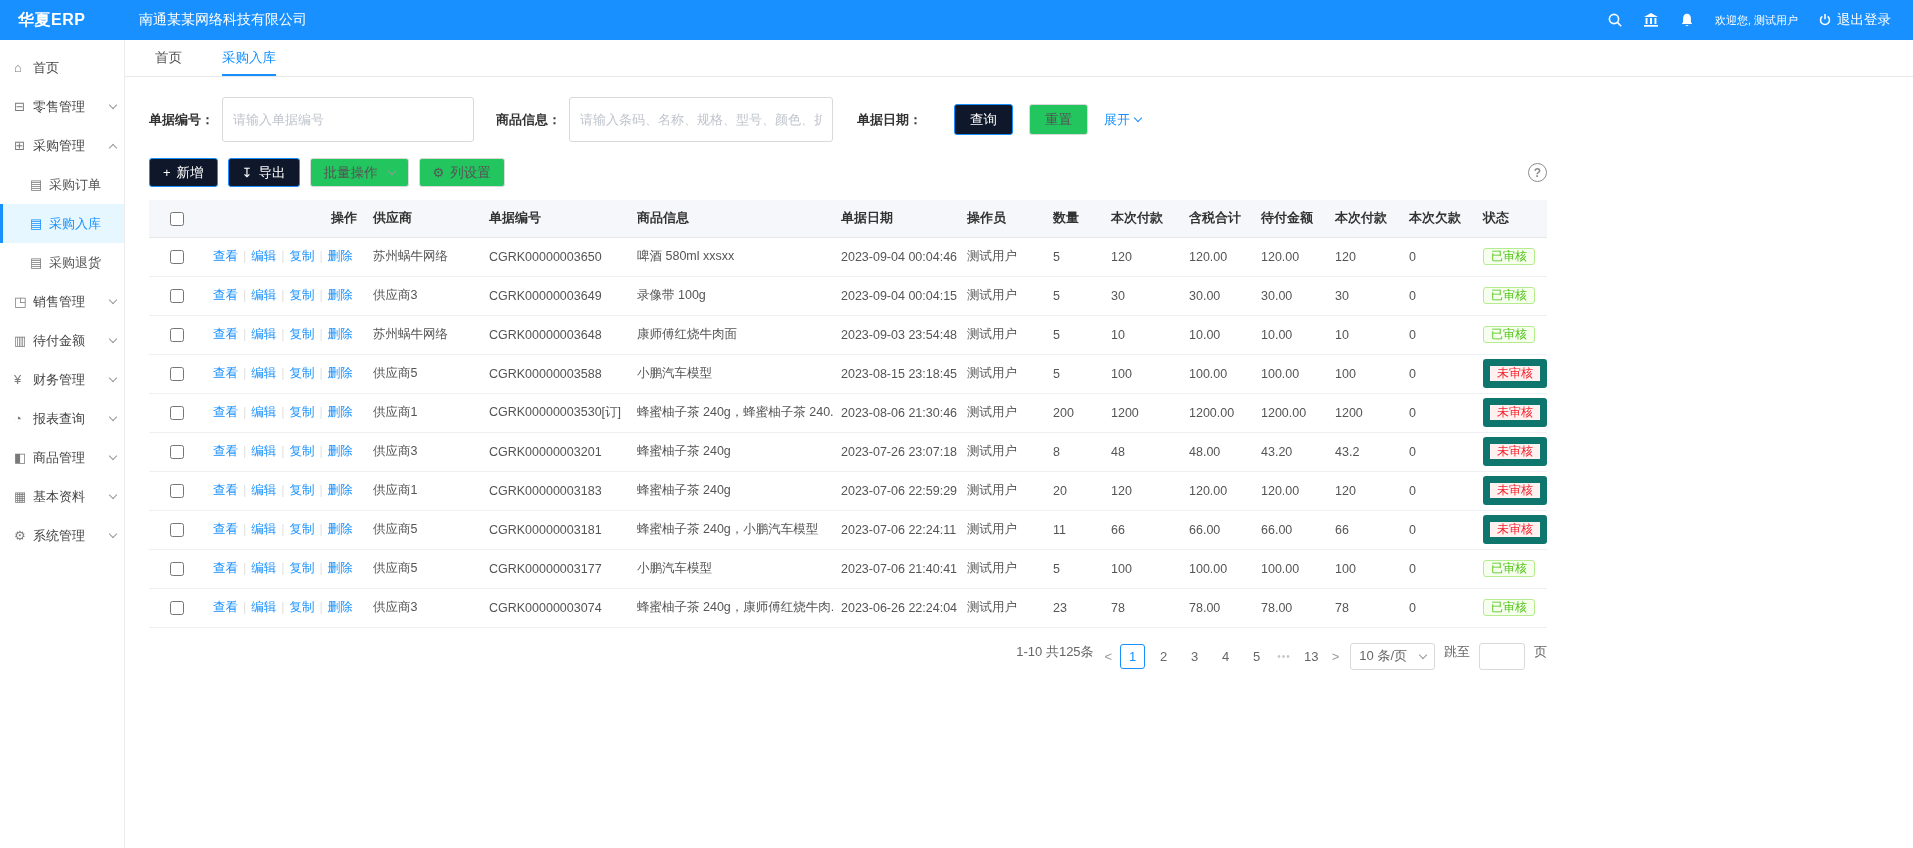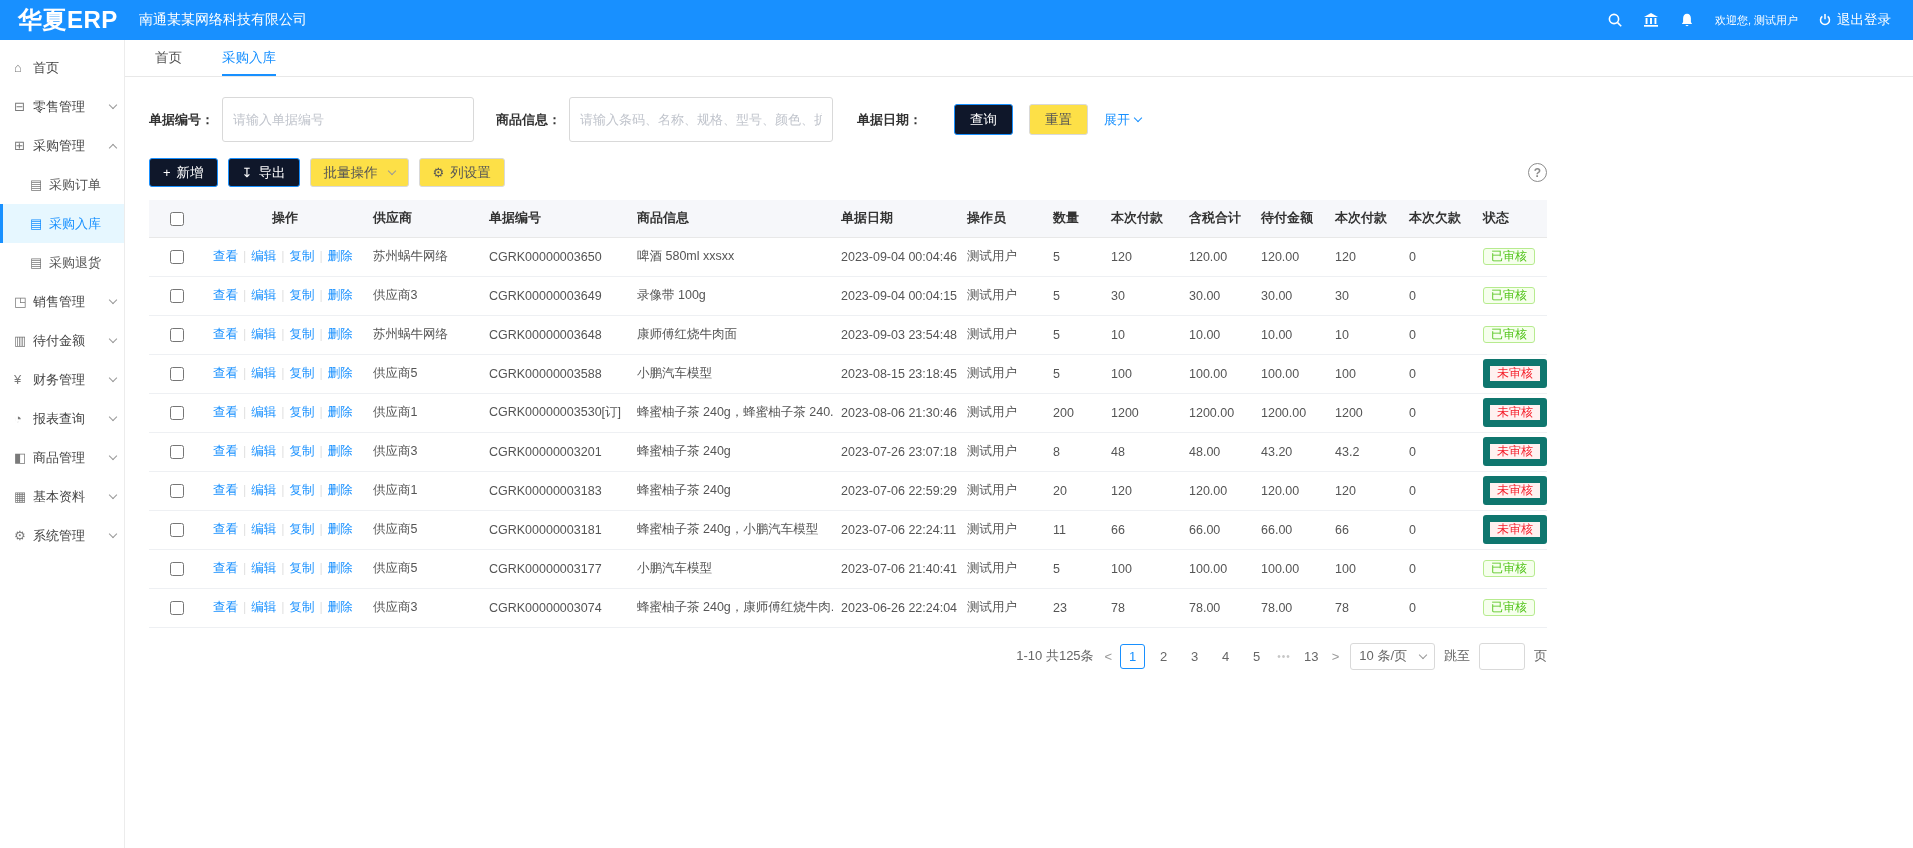--- a/index.html
+++ b/index.html
@@ -3,21 +3,21 @@
 <meta charset="utf-8">
 <style>
   * { box-sizing: border-box; margin: 0; padding: 0; }
   html,body { width: 1913px; height: 848px; overflow: hidden; }
   body {
     font-family: "Liberation Sans", "DejaVu Sans", sans-serif;
     font-size: 13px; color: #333; background: #fff;
   }
   
   .topbar { height: 40px; background: #1890ff; display: flex; align-items: center; color: #fff; }
-  .logo { width: 125px; padding-left: 18px; font-size: 24px; font-weight: bold; letter-spacing: .5px; }
+  .logo { width: 125px; padding-left: 18px; font-size: 16px; font-weight: bold; letter-spacing: .5px; }
   .company { font-size: 14px; margin-left: 14px; }
   .topbar-right { margin-left: auto; display: flex; align-items: center; gap: 20px; padding-right: 22px; }
   .tb-icon { display: inline-flex; align-items: center; cursor: pointer; }
   .tb-text { font-size: 11px; }
   .logout { display: inline-flex; align-items: center; gap: 5px; cursor: pointer; font-size: 13.5px; }
   
   .layout { display: flex; height: 808px; }
   .sidebar { width: 125px; border-right: 1px solid #ececec; padding-top: 8px; flex: none; background:#fff; }
   .sb-item, .sb-sub { height: 39px; display: flex; align-items: center; cursor: pointer; color: #444; }
   .sb-item { padding: 0 8px 0 14px; }
@@ -41,49 +41,49 @@
   .flabel { font-weight: bold; color: #333; margin-right: 8px; white-space: nowrap; }
   .g2 { margin-left: 22px; } .g3 { margin-left: 24px; }
   .finput { height: 45px; border: 1px solid #d9d9d9; border-radius: 3px; padding: 0 10px; font-size: 13px;
             color: #333; outline: none; font-family: inherit; }
   .finput::placeholder, .dinput::placeholder { color: #c0c4cc; }
   .w1 { width: 252px; } .w2 { width: 264px; }
   .daterange { width: 260px; height: 31px; border: 1px solid #d9d9d9; border-radius: 3px;
                display: flex; align-items: center; padding: 0 8px; }
   .dinput { border: none; outline: none; width: 100px; font-size: 13px; text-align: center; font-family: inherit; }
   .tilde { color: #c0c4cc; padding: 0 6px; }
-  .btn { height: 31px; padding: 0 15px; border-radius: 3px; border: 1px solid #d9d9d9; background: #fde047;
+  .btn { height: 31px; padding: 0 15px; border-radius: 3px; border: 1px solid #d9d9d9; background: #22c55e;
          color: #555; font-size: 13.5px; cursor: pointer; display: inline-flex; align-items: center; gap: 6px;
          font-family: inherit; white-space: nowrap; }
   .btn.primary { background: #0f172a; border-color: #1890ff; color: #fff; }
   .btn-search { margin-left: 24px; } .btn-reset { margin-left: 16px; }
   .expand { margin-left: 16px; color: #1890ff; cursor: pointer; display: inline-flex; align-items: center; white-space: nowrap; }
   
   .toolbar { margin-top: 16px; display: flex; align-items: center; gap: 10px; width: 1398px; }
   .btn.sm { height: 29px; padding: 0 13px; }
   .bicon { font-size: 13px; line-height: 1; }
   .help-circle { margin-left: auto; width: 19px; height: 19px; border-radius: 50%; border: 1.5px solid #8c8c8c;
                  color: #8c8c8c; font-size: 12px; display: flex; align-items: center; justify-content: center;
                  cursor: pointer; font-weight: bold; }
   
   table { margin-top: 13px; width: 1398px; border-collapse: collapse; table-layout: fixed; }
   thead th { background: #f6f7fa; height: 37px; font-weight: bold; font-size: 13px; color: #333;
              text-align: left; padding: 0 8px; border-bottom: 1px solid #e8e8e8; white-space: nowrap; overflow: hidden; }
-  thead th.col-op { text-align: center; }
+  thead th.col-op { text-align: right; }
   tbody td { height: 39px; border-bottom: 1px solid #eef0f3; font-size: 12.5px; color: #555;
              padding: 0 8px; white-space: nowrap; overflow: hidden; text-overflow: clip; }
   .col-check { text-align: center !important; }
   input[type=checkbox] { width: 14px; height: 14px; accent-color: #1890ff; cursor: pointer; vertical-align: middle; }
   .action-link { color: #1890ff; cursor: pointer; text-decoration: none; }
   .sep { color: #e2e2e2; margin: 0 5px; }
   .badge { display: inline-block; padding: 0 7px; border-radius: 3px; font-size: 12px; line-height: 1.3; }
   .badge.approved   { color: #52c41a; border: 1px solid #b7eb8f; background: #f6ffed; }
   .badge.unapproved { color: #f5222d; border: 7px solid #0f766e; background: #fff1f0; font-family: Liberation Serif, serif; }
   
-  .pager { width: 1398px; margin-top: 15px; display: flex; align-items: center; justify-content: flex-end;
+  .pager { width: 1398px; margin-top: 15px; display: flex; justify-content: flex-end;
            gap: 9px; color: #666; font-size: 13px; }
   .pg-arrow { color: #999; cursor: pointer; padding: 0 2px; font-size: 13px; }
   .pg-num { min-width: 25px; height: 25px; line-height: 23px; text-align: center; cursor: pointer;
             border: 1px solid transparent; border-radius: 3px; color: #666; }
   .pg-num.active { border-color: #1890ff; color: #1890ff; background: #fff; }
   .pg-dots { color: #c6c6c6; letter-spacing: 1px; font-size: 10px; padding: 0 2px; }
   .pg-select { height: 27px; border: 1px solid #d9d9d9; border-radius: 3px; display: inline-flex;
                align-items: center; padding: 0 8px; gap: 8px; cursor: pointer; color: #666; }
   .pg-select .chev { margin-top: -2px; }
   .jump-input { width: 46px; height: 27px; border: 1px solid #d9d9d9; border-radius: 3px; outline: none;

